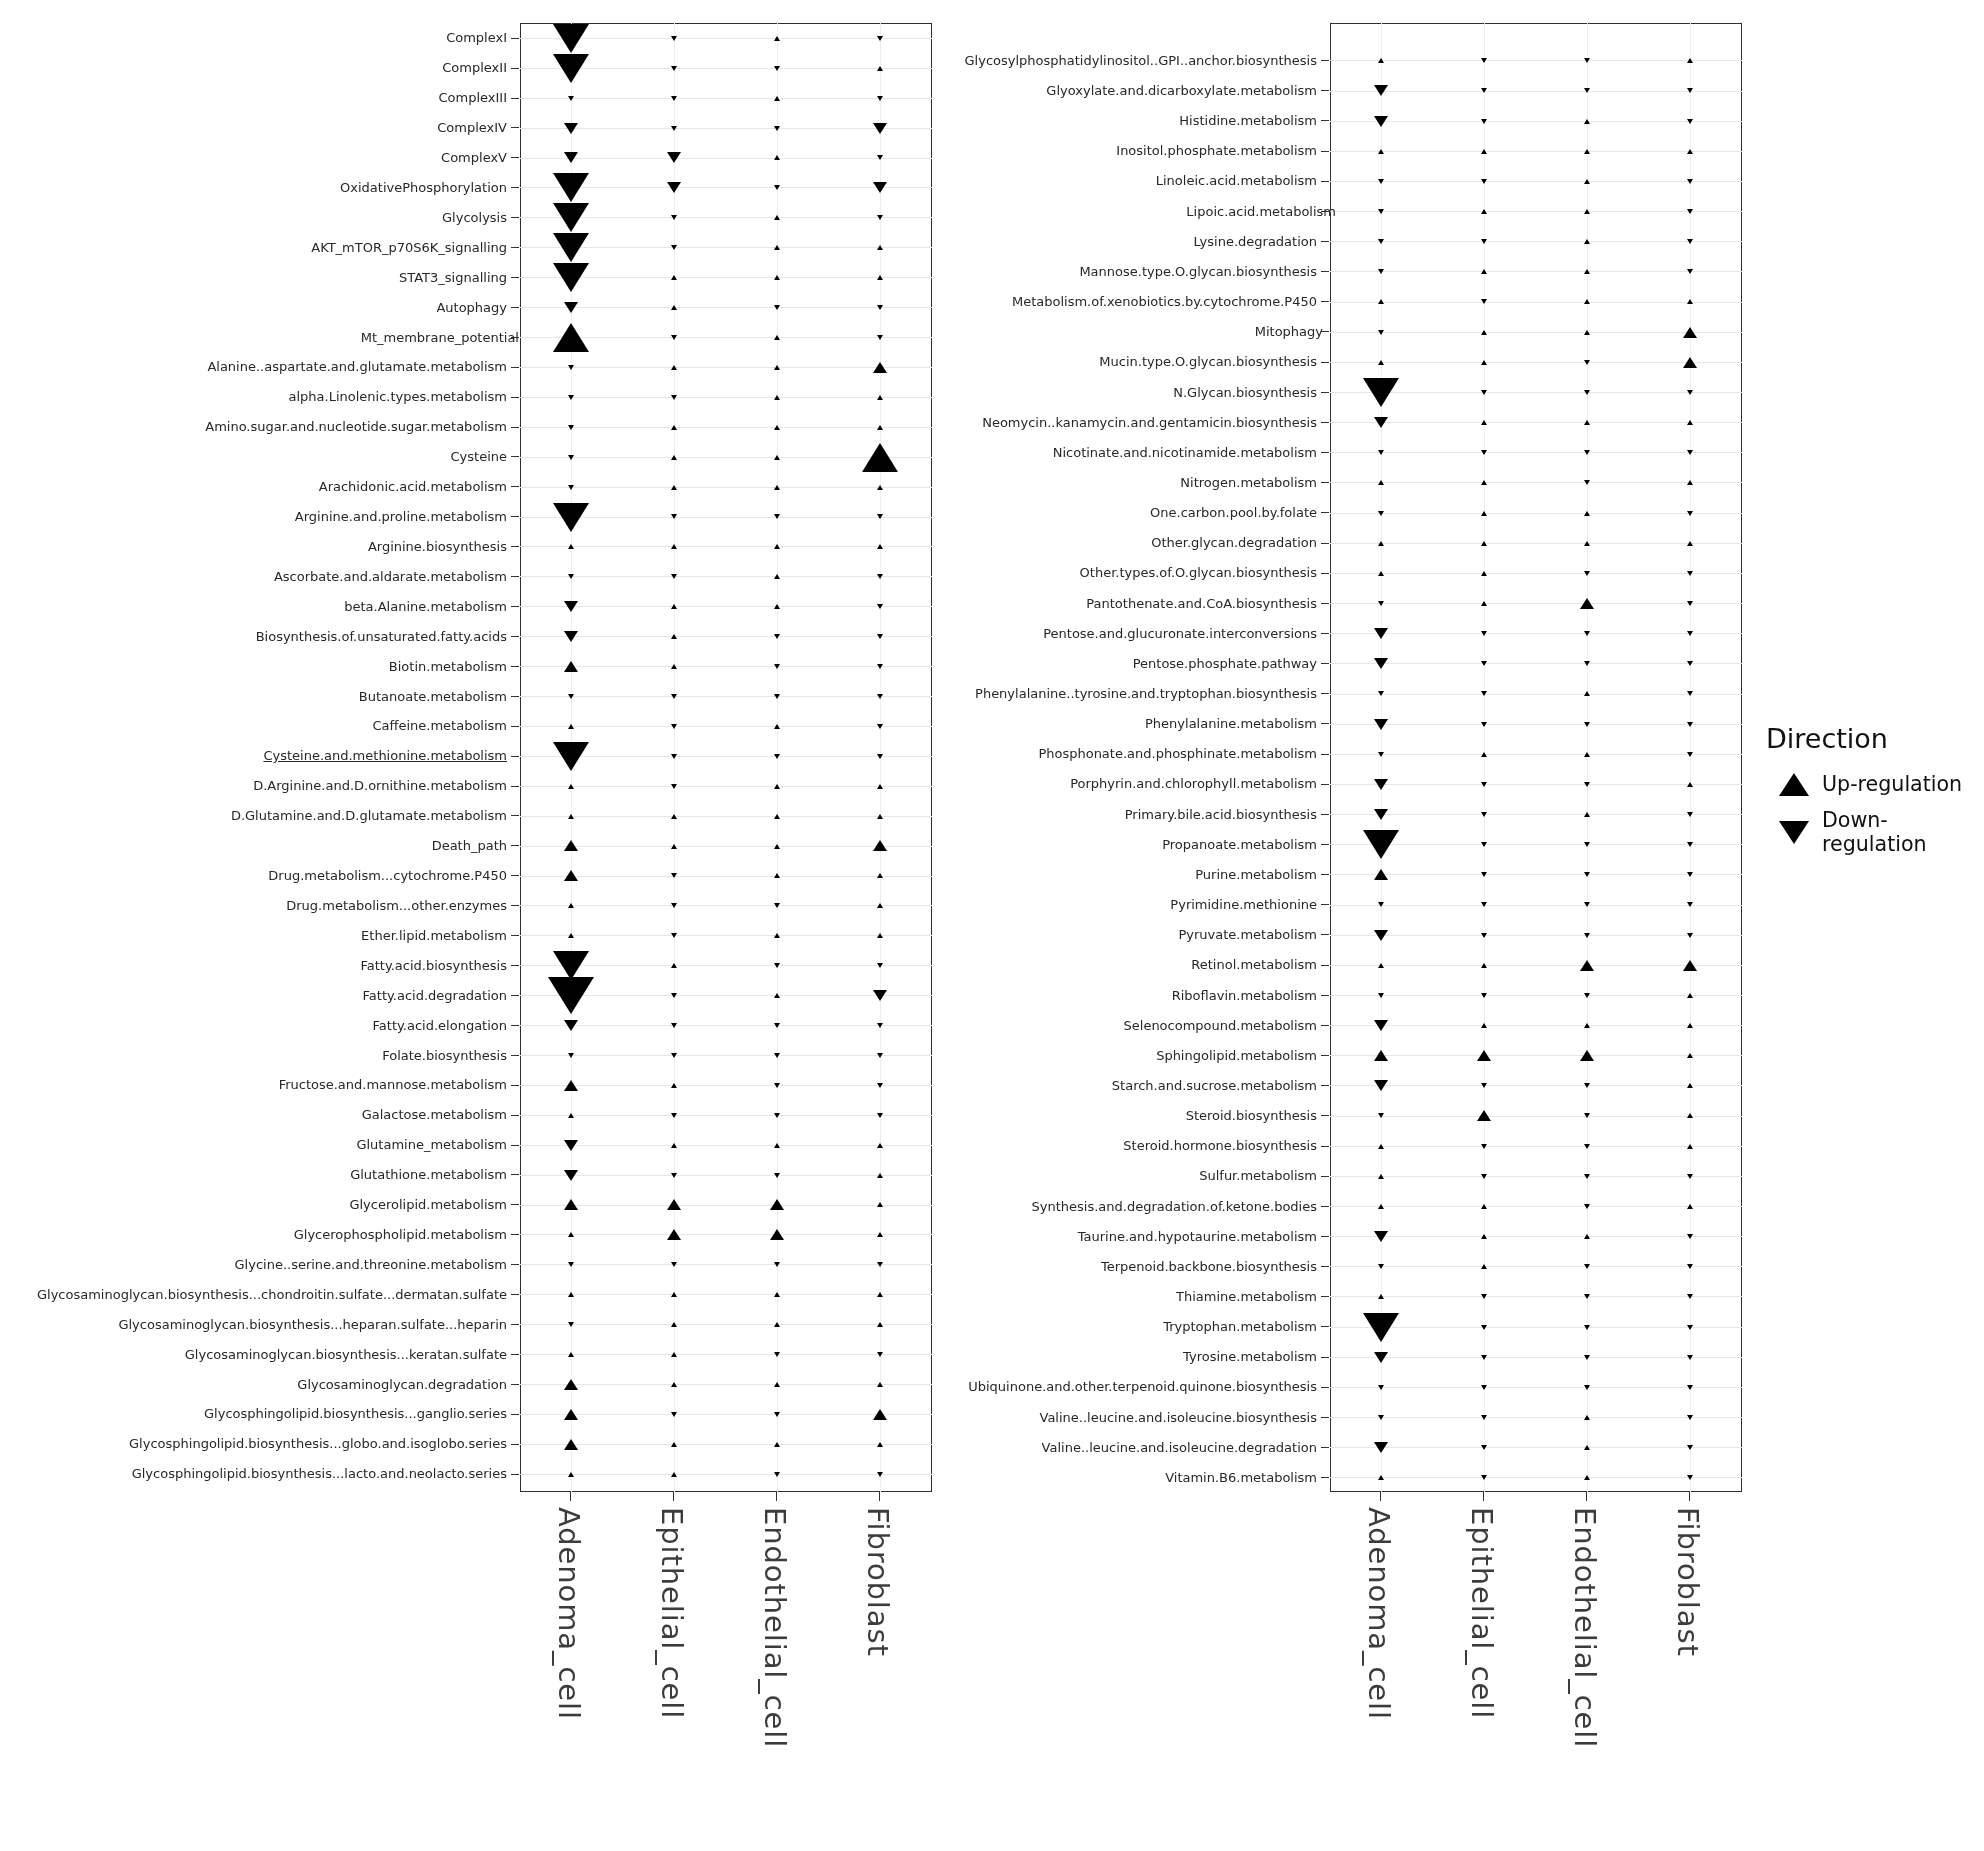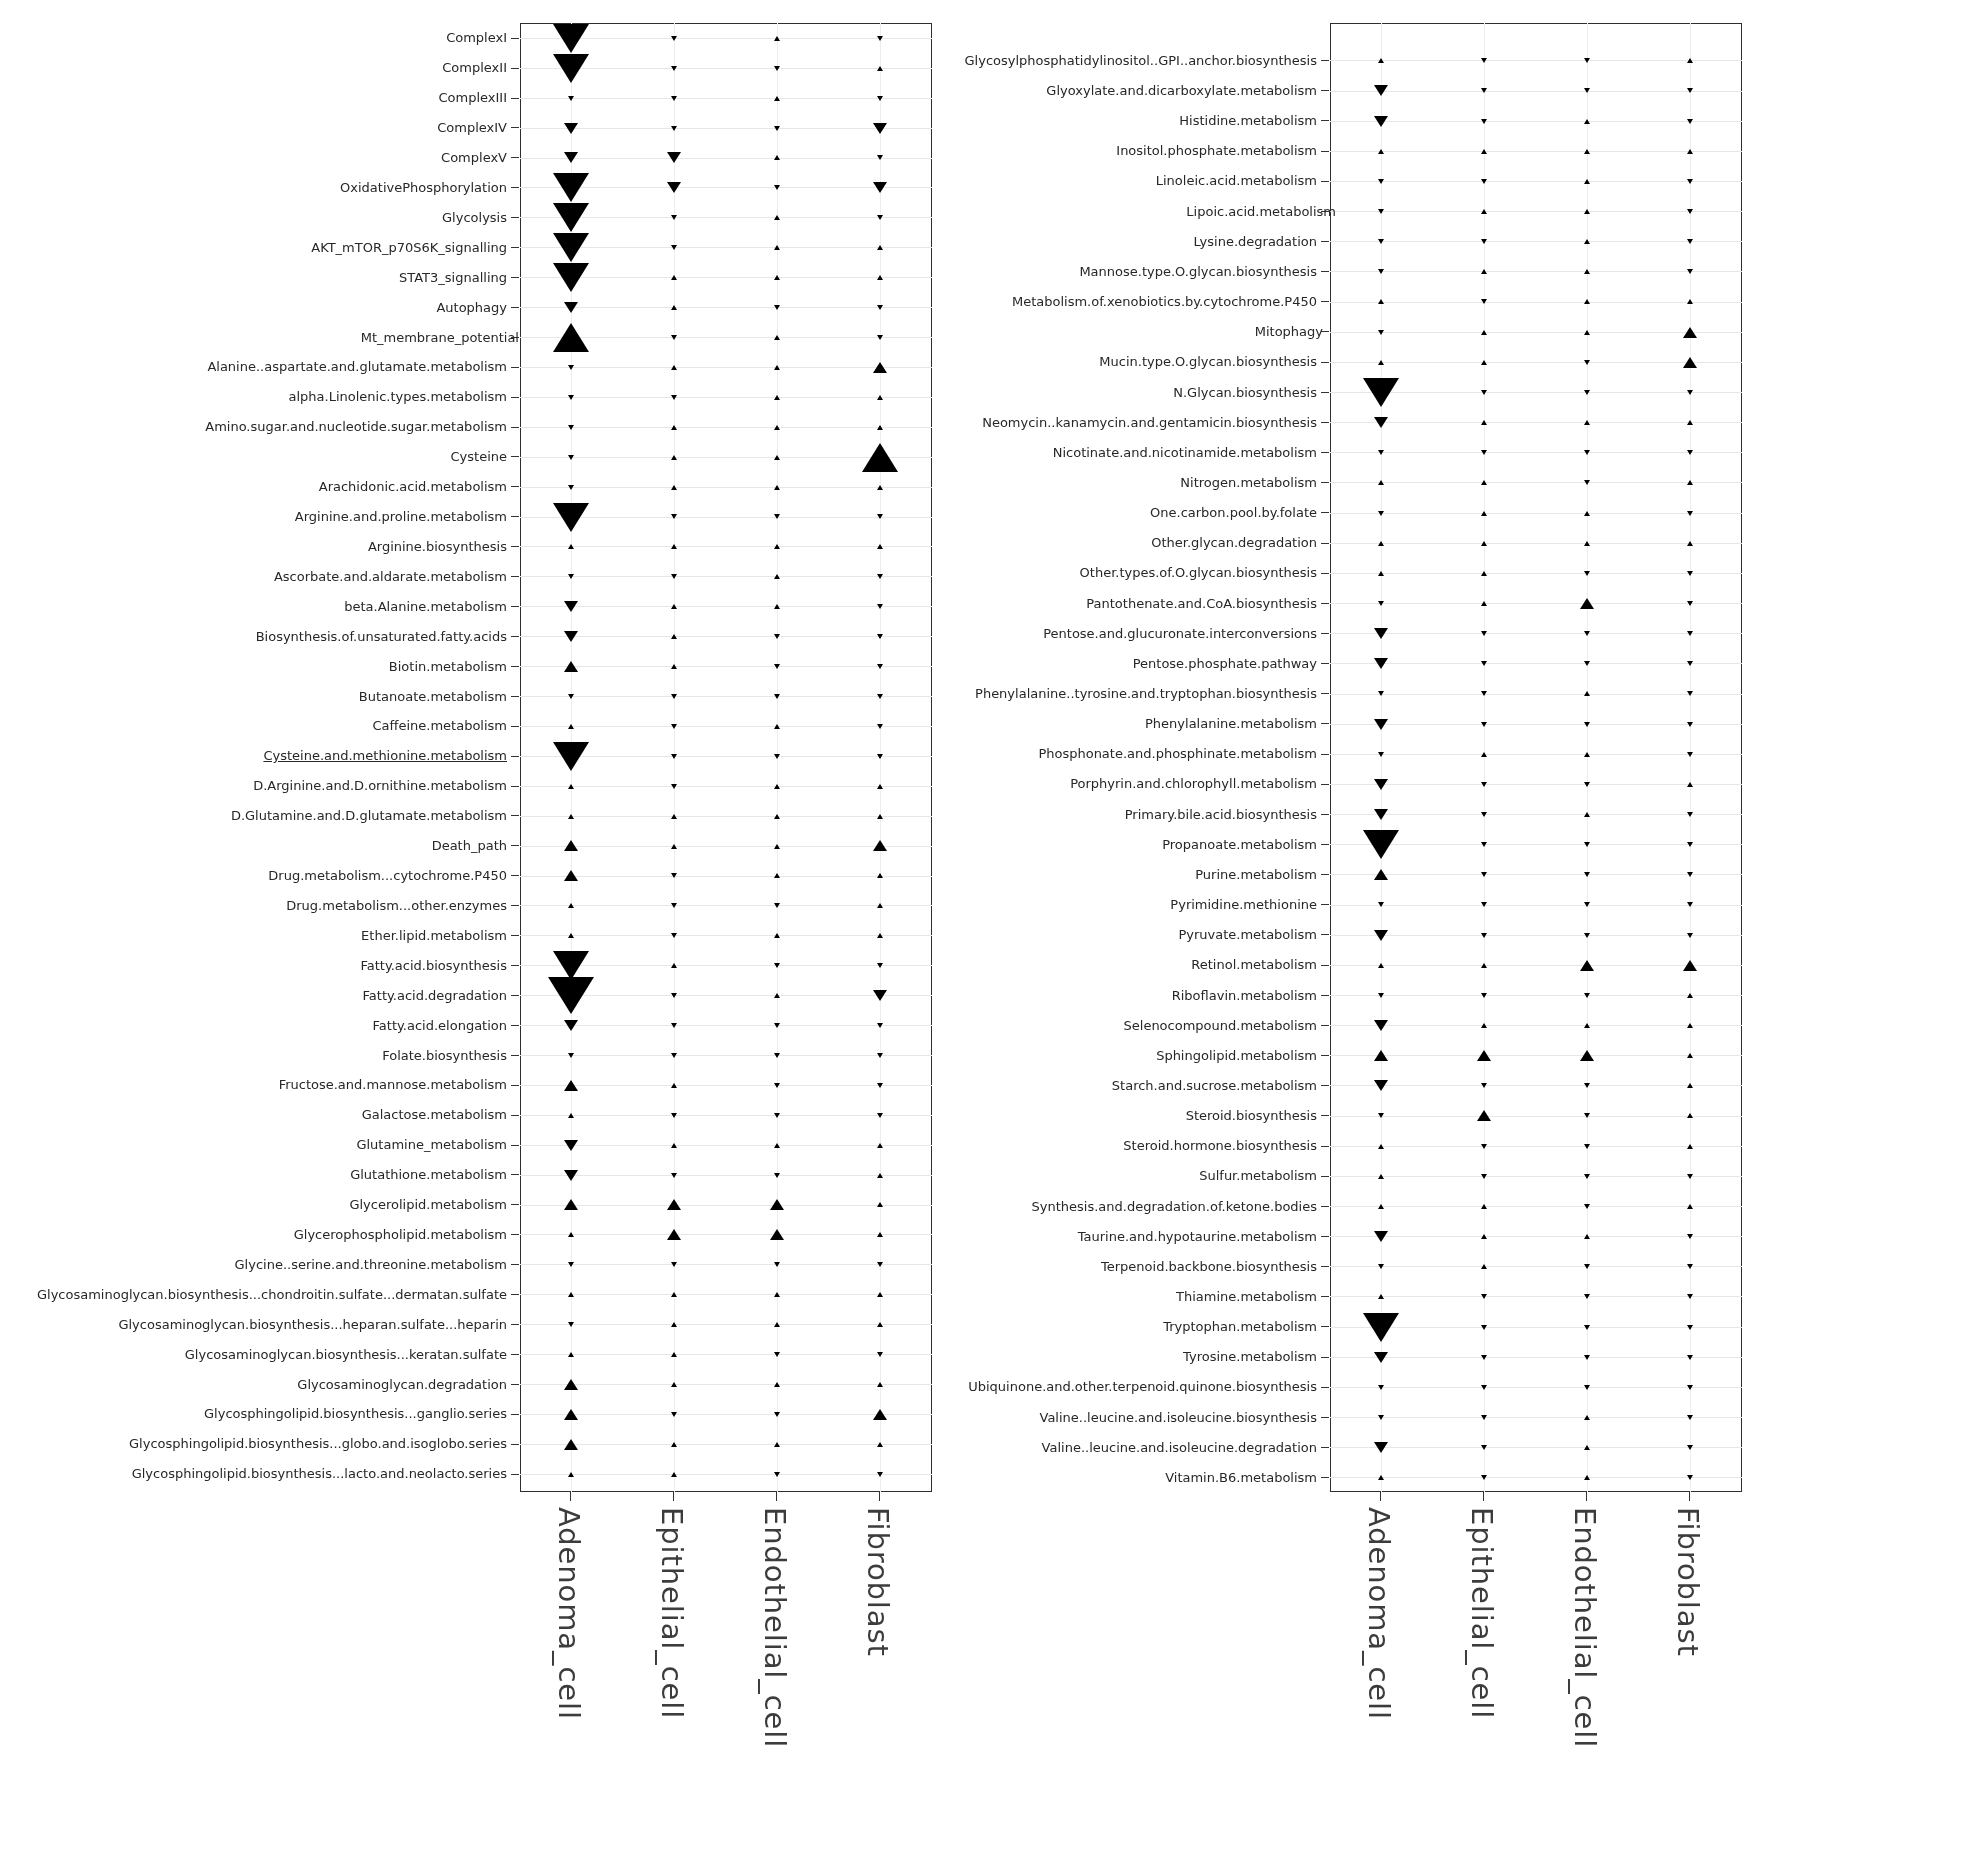--- a/index.html
+++ b/index.html
@@ -734,15 +734,30 @@
       <div class="hgrid" style="left: 1330px; top: 1477px; width: 412px;"></div>
       <div class="tick" style="left: 1321px; top: 1477px; width: 7.5px; height: 1.4px;"></div>
       <div class="pathway-label" style="top: 1470px; left: 0px; width: 1317px;">Vitamin.B6.metabolism</div>
       <div class="tri" style="left: 1378px; top: 1475px; border-left: 3.3px solid transparent; border-right: 3.3px solid transparent; border-bottom: 5.1px solid rgb(0, 0, 0);"></div>
       <div class="tri" style="left: 1481px; top: 1475px; border-left: 3.3px solid transparent; border-right: 3.3px solid transparent; border-top: 5.1px solid rgb(0, 0, 0);"></div>
       <div class="tri" style="left: 1584px; top: 1475px; border-left: 3.3px solid transparent; border-right: 3.3px solid transparent; border-bottom: 5.1px solid rgb(0, 0, 0);"></div>
       <div class="tri" style="left: 1687px; top: 1475px; border-left: 3.3px solid transparent; border-right: 3.3px solid transparent; border-top: 5.1px solid rgb(0, 0, 0);"></div>
     </div>
 
   <div class="legend">
+    <div class="legend-direction">
+      <p class="legend-title">Direction</p>
+      <div class="legend-item">
+        <span class="legend-icon-cell">
+            <span class="ltri-up"></span>
+          </span>
+        <span class="legend-label">Up-regulation</span>
+      </div>
+      <div class="legend-item">
+        <span class="legend-icon-cell">
+            <span class="ltri-down"></span>
+          </span>
+        <span class="legend-label">Down-regulation</span>
+      </div>
+    </div>
   </div>
 </div>
 
 
 </body></html>

